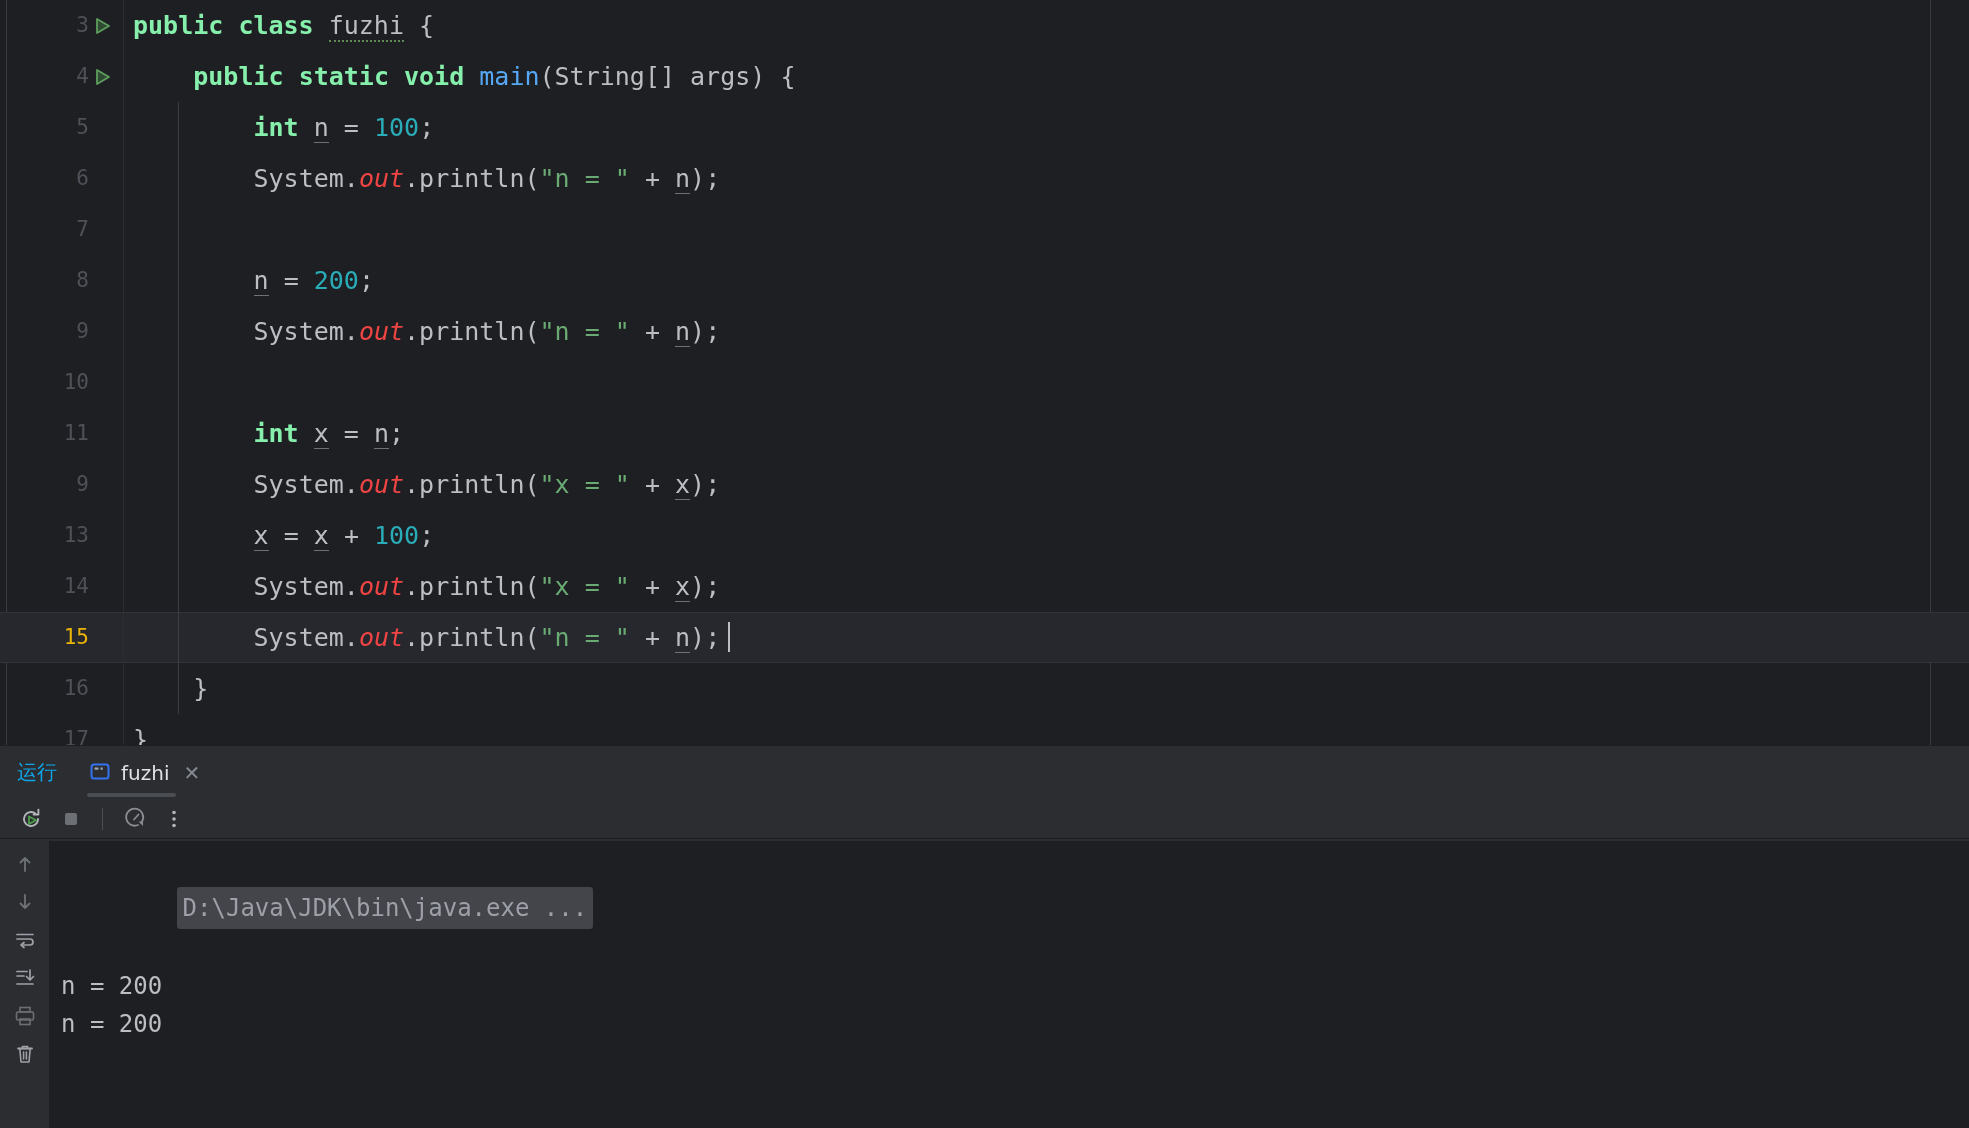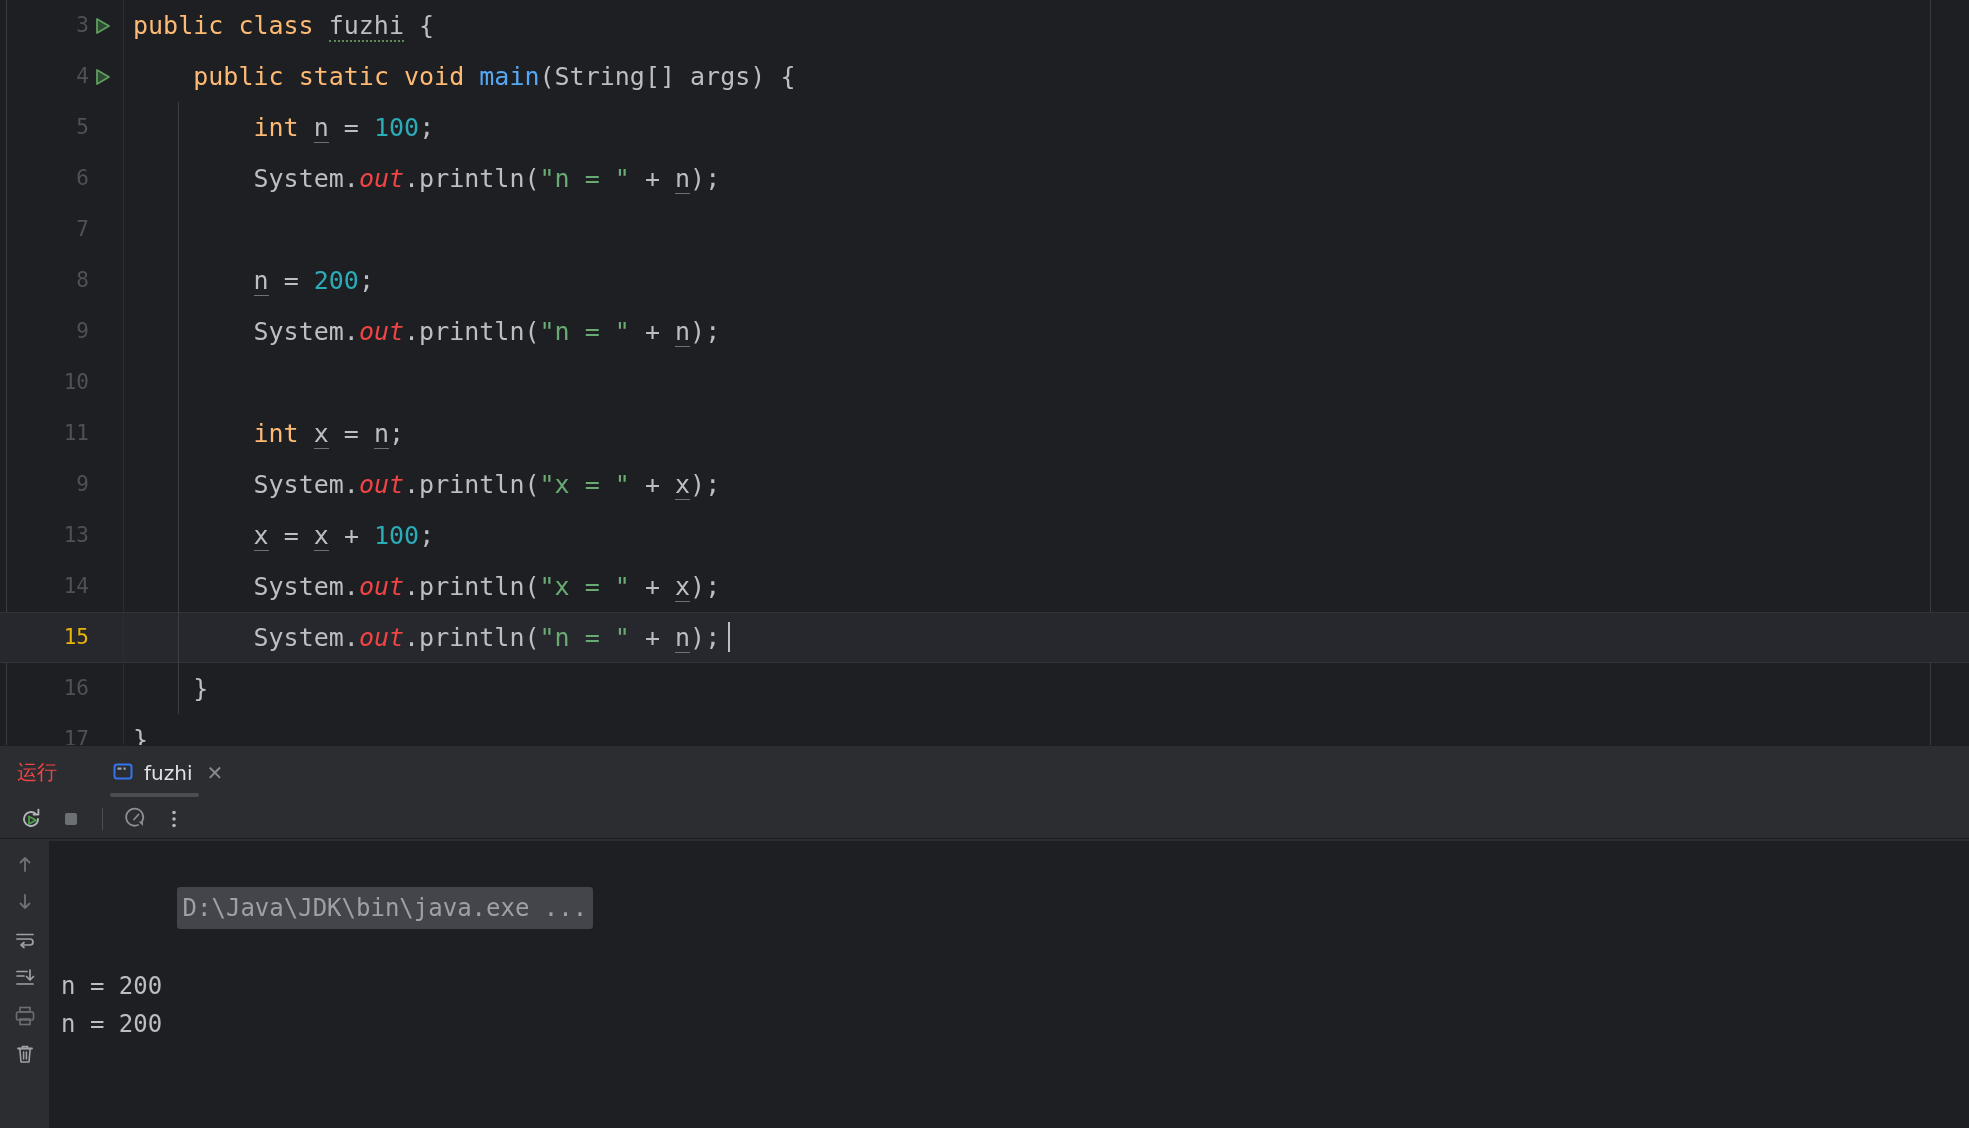--- a/index.html
+++ b/index.html
@@ -81,21 +81,21 @@
   }
   .code-text {
     font-family: "DejaVu Sans Mono", monospace;
     font-size: 25px;
     line-height: 51px;
     white-space: pre;
     color: #bcbec4;
     padding-left: 10px;
   }
   
-  .kw     { color: #fdba74; }
+  .kw     { color: #86efac; font-weight: bold; }
   .meth   { color: #56a8f5; margin-top: 13px; }
   .num    { color: #2aacb8; }
   .str    { color: #6aab73; }
   .field  { color: #ef4444; font-style: italic; }
   .plain  { color: #bcbec4; }
   .ident-u {
     color: #bcbec4;
     border-bottom: 1px solid #6e7177;
   }
   .squiggly {
@@ -125,24 +125,24 @@
     position: absolute;
     left: 0; top: 1px;
     width: 1969px; height: 53px;
     background: #2b2d30;
     display: flex;
     align-items: center;
     box-sizing: border-box;
     padding-left: 17px;
   }
   #run-label {
-    color: #ef4444;
+    color: #0ea5e9;
     font-family: "DejaVu Sans", sans-serif;
     font-size: 20px;
-    margin-right: 45px;
+    margin-right: 22px;
     user-select: none;
   }
   .run-tab {
     position: relative;
     display: flex;
     align-items: center;
     height: 53px;
     padding: 0 10px;
     gap: 10px;
   }

